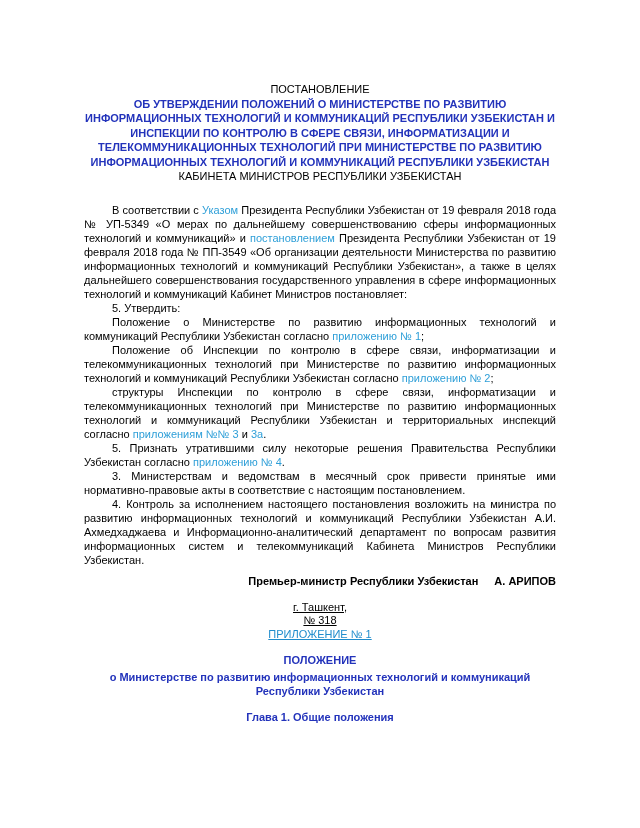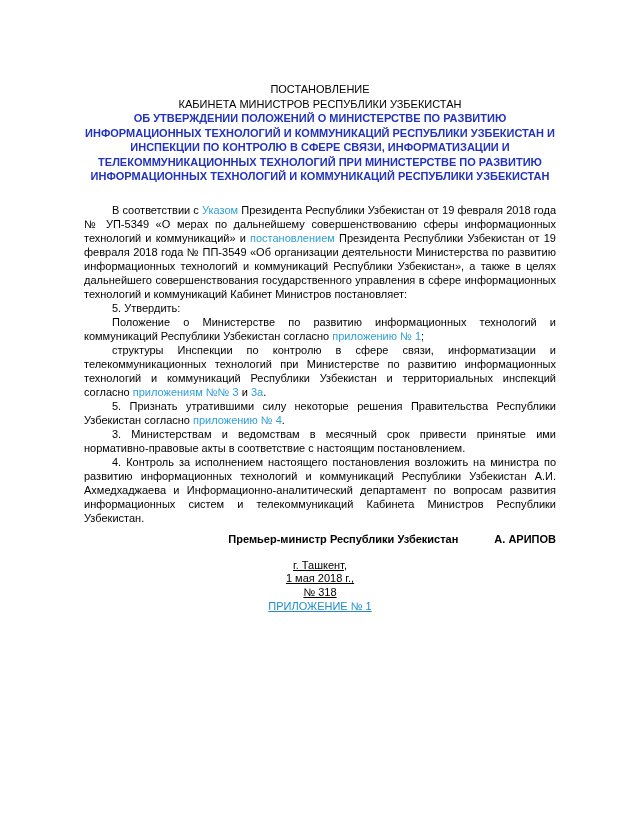--- a/index.html
+++ b/index.html
@@ -19,68 +19,73 @@
     font-weight:bold;
   }
   .doc-body{margin-top:19px;}
   .doc-body p{text-align:justify;text-indent:28px;}
   .link{
     color:var(--link-blue,#2e9fd8);
     text-decoration:none;cursor:pointer;
   }
   .signature{
     margin-top:7px;
-    display:flex;justify-content:flex-end;gap:36px;
+    display:flex;justify-content:flex-end;gap:16px;
     font-weight:bold;
   }
   .meta{margin-top:13px;}
   .meta p{line-height:13.7px;text-decoration:underline;}
   .appendix-title{color:var(--appendix-blue,#1f8ccc);}
   .position-head{margin-top:11px;}
   .blue-bold{
     color:var(--heading-blue,#2333bb);
     font-weight:bold;
   }
   .subtitle{margin-top:3px;}
   .chapter{margin-top:12px;}
 </style>
 </head>
 <body>
 
 <div class="page">
 
   <header class="doc-head">
     <p class="center">ПОСТАНОВЛЕНИЕ</p>
+    <p class="center doc-title">ОБ УТВЕРЖДЕНИИ ПОЛОЖЕНИЙ О МИНИСТЕРСТВЕ ПО РАЗВИТИЮ ИНФОРМАЦИОННЫХ ТЕХНОЛОГИЙ И КОММУНИКАЦИЙ РЕСПУБЛИКИ УЗБЕКИСТАН И ИНСПЕКЦИИ ПО КОНТРОЛЮ В СФЕРЕ СВЯЗИ, ИНФОРМАТИЗАЦИИ И ТЕЛЕКОММУНИКАЦИОННЫХ ТЕХНОЛОГИЙ ПРИ МИНИСТЕРСТВЕ ПО РАЗВИТИЮ ИНФОРМАЦИОННЫХ ТЕХНОЛОГИЙ И КОММУНИКАЦИЙ РЕСПУБЛИКИ УЗБЕКИСТАН</p>
     <p class="center">КАБИНЕТА МИНИСТРОВ РЕСПУБЛИКИ УЗБЕКИСТАН</p>
-    <p class="center doc-title">ОБ УТВЕРЖДЕНИИ ПОЛОЖЕНИЙ О МИНИСТЕРСТВЕ ПО РАЗВИТИЮ ИНФОРМАЦИОННЫХ ТЕХНОЛОГИЙ И КОММУНИКАЦИЙ РЕСПУБЛИКИ УЗБЕКИСТАН И ИНСПЕКЦИИ ПО КОНТРОЛЮ В СФЕРЕ СВЯЗИ, ИНФОРМАТИЗАЦИИ И ТЕЛЕКОММУНИКАЦИОННЫХ ТЕХНОЛОГИЙ ПРИ МИНИСТЕРСТВЕ ПО РАЗВИТИЮ ИНФОРМАЦИОННЫХ ТЕХНОЛОГИЙ И КОММУНИКАЦИЙ РЕСПУБЛИКИ УЗБЕКИСТАН</p>
   </header>
 
   <section class="doc-body">
     <p><span>В соответствии с </span><a class="link">Указом</a><span> Президента Республики Узбекистан от 19 февраля 2018 года № УП-5349 «О мерах по дальнейшему совершенствованию сферы информационных технологий и коммуникаций» и </span><a class="link">постановлением</a><span> Президента Республики Узбекистан от 19 февраля 2018 года № ПП-3549 «Об организации деятельности Министерства по развитию информационных технологий и коммуникаций Республики Узбекистан», а также в целях дальнейшего совершенствования государственного управления в сфере информационных технологий и коммуникаций Кабинет Министров постановляет:</span></p>
 
     <p>5. Утвердить:</p>
 
     <p><span>Положение о Министерстве по развитию информационных технологий и коммуникаций Республики Узбекистан согласно </span><a class="link">приложению № 1</a><span>;</span></p>
 
+    <p><span>Положение об Инспекции по контролю в сфере связи, информатизации и телекоммуникационных технологий при Министерстве по развитию информационных технологий и коммуникаций Республики Узбекистан согласно </span><a class="link">приложению № 2</a><span>;</span></p>
 
     <p><span>структуры Инспекции по контролю в сфере связи, информатизации и телекоммуникационных технологий при Министерстве по развитию информационных технологий и коммуникаций Республики Узбекистан и территориальных инспекций согласно </span><a class="link">приложениям №№ 3</a><span> и </span><a class="link">3а</a><span>.</span></p>
 
     <p><span>5. Признать утратившими силу некоторые решения Правительства Республики Узбекистан согласно </span><a class="link">приложению № 4</a><span>.</span></p>
 
     <p>3. Министерствам и ведомствам в месячный срок привести принятые ими нормативно-правовые акты в соответствие с настоящим постановлением.</p>
 
     <p>4. Контроль за исполнением настоящего постановления возложить на министра по развитию информационных технологий и коммуникаций Республики Узбекистан А.И. Ахмедхаджаева и Информационно-аналитический департамент по вопросам развития информационных систем и телекоммуникаций Кабинета Министров Республики Узбекистан.</p>
   </section>
 
   <p class="signature">
     <span>Премьер-министр Республики Узбекистан</span>
     <span>А. АРИПОВ</span>
   </p>
 
   <section class="meta center">
     <p>г. Ташкент,</p>
-    <p>1 мая 2018 г.,</p>
     <p>№ 318</p>
     <p class="appendix-title">ПРИЛОЖЕНИЕ № 1</p>
   </section>
 
+  <section class="position-head center">
+    <p class="blue-bold">ПОЛОЖЕНИЕ</p>
+    <p class="blue-bold subtitle">о Министерстве по развитию информационных технологий и коммуникаций Республики Узбекистан</p>
+    <p class="blue-bold chapter">Глава 1. Общие положения</p>
+  </section>
 
 </div>
 
 </body></html>

